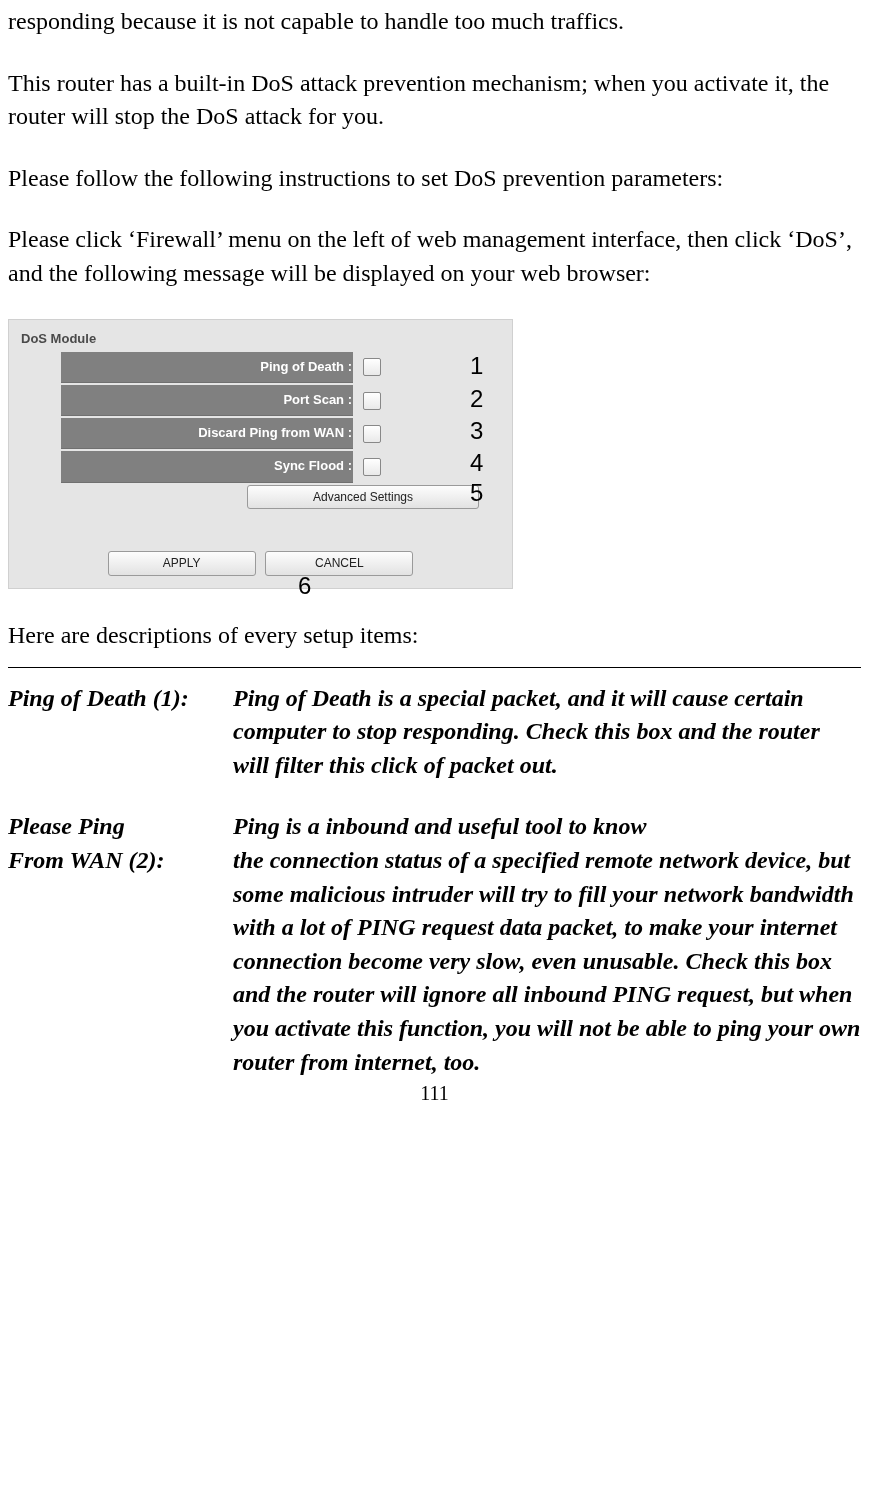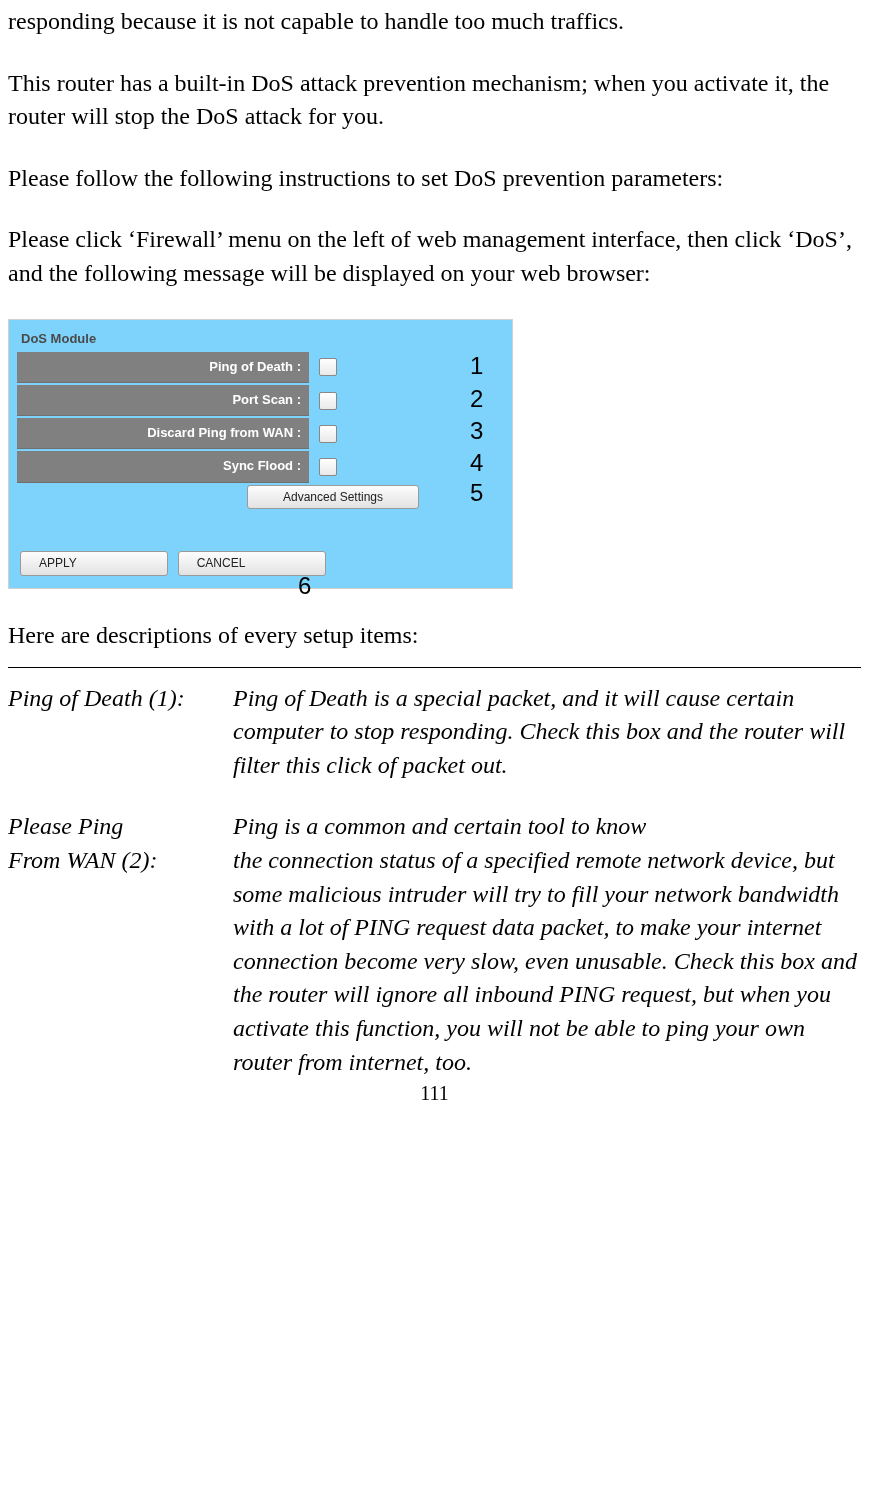--- a/index.html
+++ b/index.html
@@ -12,21 +12,21 @@
       padding: 5px 8px 20px 8px;
       width: 853px;
     }
     p { margin: 0 0 28px 0; }
     .screenshot-wrap {
       position: relative;
       width: 505px;
       margin: 10px 0 30px 0;
     }
     .screenshot-panel {
-      background: #7dd3fc;
+      background: #e5e5e5;
       border: 1px solid #d0d0d0;
       padding: 8px 8px 6px 8px;
       font-family: Tahoma, Arial, sans-serif;
       font-size: 13px;
       color: #000;
     }
     .module-title {
       font-weight: bold;
       font-size: 13px;
       color: #4a4a4a;
@@ -36,23 +36,24 @@
       display: flex;
       align-items: stretch;
       margin-top: 2px;
     }
     .row-label {
       flex: 0 0 292px;
       background: #808080;
       color: #fff;
       font-weight: bold;
       text-align: right;
-      padding: 6px 8px 6px 8px;
+      padding: 6px 1px 6px 8px;
       box-sizing: border-box;
       border-bottom: 1px solid #707070;
+      margin-left: 44px;
     }
     .row-ctrl {
       flex: 1 1 auto;
       display: flex;
       align-items: center;
       padding: 0 10px;
     }
     .checkbox {
       width: 16px;
       height: 16px;
@@ -69,38 +70,39 @@
       display: inline-block;
       background: linear-gradient(#fdfdfd, #e2e2e2);
       border: 1px solid #9a9a9a;
       border-radius: 3px;
       padding: 3px 12px;
       font-family: Tahoma, Arial, sans-serif;
       font-size: 12px;
       color: #222;
       cursor: pointer;
     }
-    .adv-row .btn { width: 172px; text-align: center; box-sizing: border-box; }
+    .adv-row .btn { width: 232px; text-align: center; box-sizing: border-box; }
     .action-row {
+      text-align: center;
       padding: 42px 0 6px 0;
     }
     .action-row .btn {
       min-width: 110px;
       margin: 0 3px;
       padding: 3px 18px;
     }
     .callout {
       position: absolute;
       font-family: Arial, Helvetica, sans-serif;
       font-size: 24px;
       color: #000;
     }
     .desc-intro { margin: 0 0 14px 0; }
     hr { border: none; border-top: 1px solid #000; margin: 8px 0 14px 0; }
-    .desc-table { width: 100%; border-collapse: collapse; }
+    .desc-table { width: 100%; border-collapse: collapse; font-weight: bold; }
     .desc-table td { vertical-align: top; font-style: italic; font-size: 24px; line-height: 1.4; padding: 0; }
     .term-col { width: 205px; padding-right: 20px !important; }
     .desc-row-spacer td { height: 28px; }
     .pagenum { text-align: center; font-size: 20px; }
   </style>
 </head>
 <body>
 
 <p>responding because it is not capable to handle too much traffics.</p>
 <p>This router has a built-in DoS attack prevention mechanism; when you activate it, the router will stop the DoS attack for you.</p>
@@ -164,21 +166,21 @@
       <tr>
     <td class="term-col">Ping of Death (1):</td>
     <td>Ping of Death is a special packet, and it will cause certain computer to stop responding. Check this box and the router will filter this click of packet out.</td>
   </tr>
   <tr class="desc-row-spacer">
         <td></td>
         <td></td>
       </tr>
   <tr>
     <td class="term-col">Please Ping</td>
-    <td>Ping is a common and certain tool to know</td>
+    <td>Ping is a inbound and useful tool to know</td>
   </tr>
   <tr>
     <td class="term-col">From WAN (2):</td>
     <td>the connection status of a specified remote network device, but some malicious intruder will try to fill your network bandwidth with a lot of PING request data packet, to make your internet connection become very slow, even unusable. Check this box and the router will ignore all inbound PING request, but when you activate this function, you will not be able to ping your own router from internet, too.</td>
   </tr>
 </tbody>
   </table>
 
 <div class="pagenum">111</div>
 

